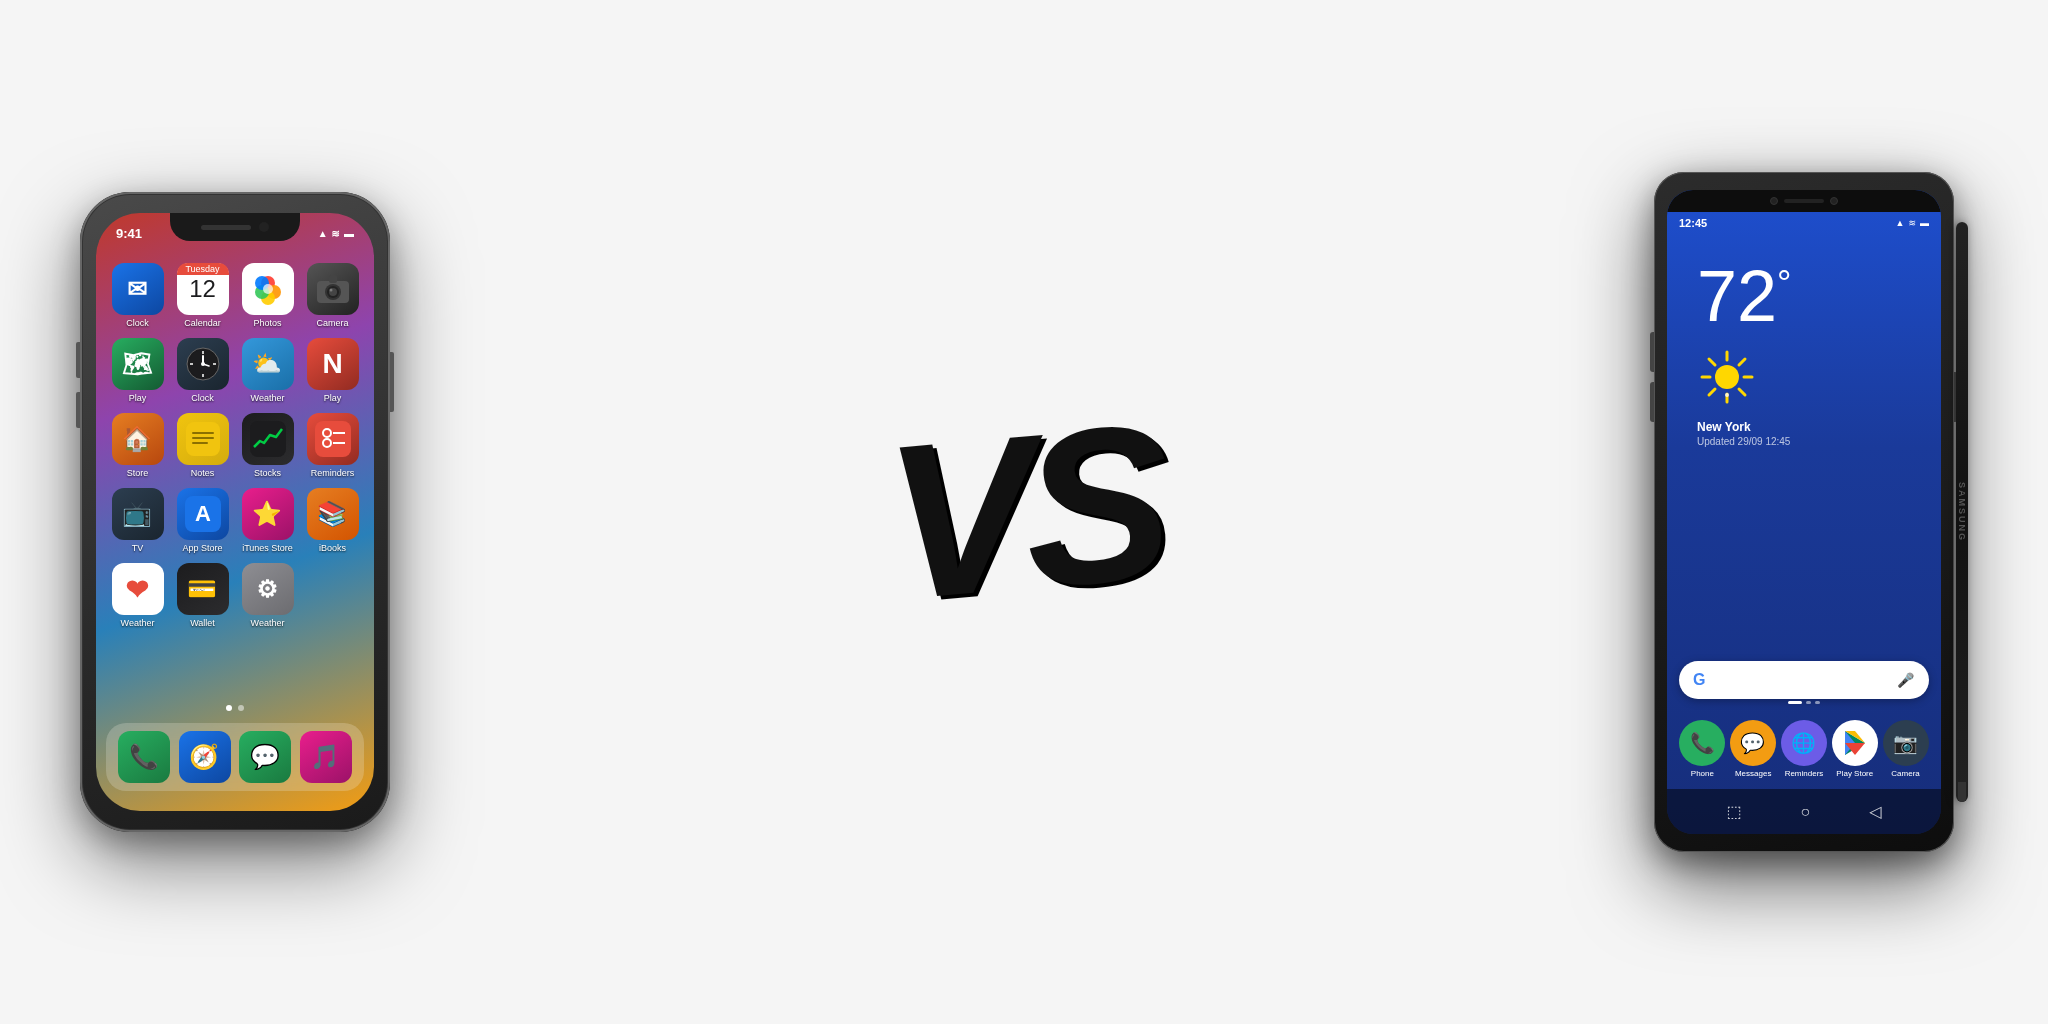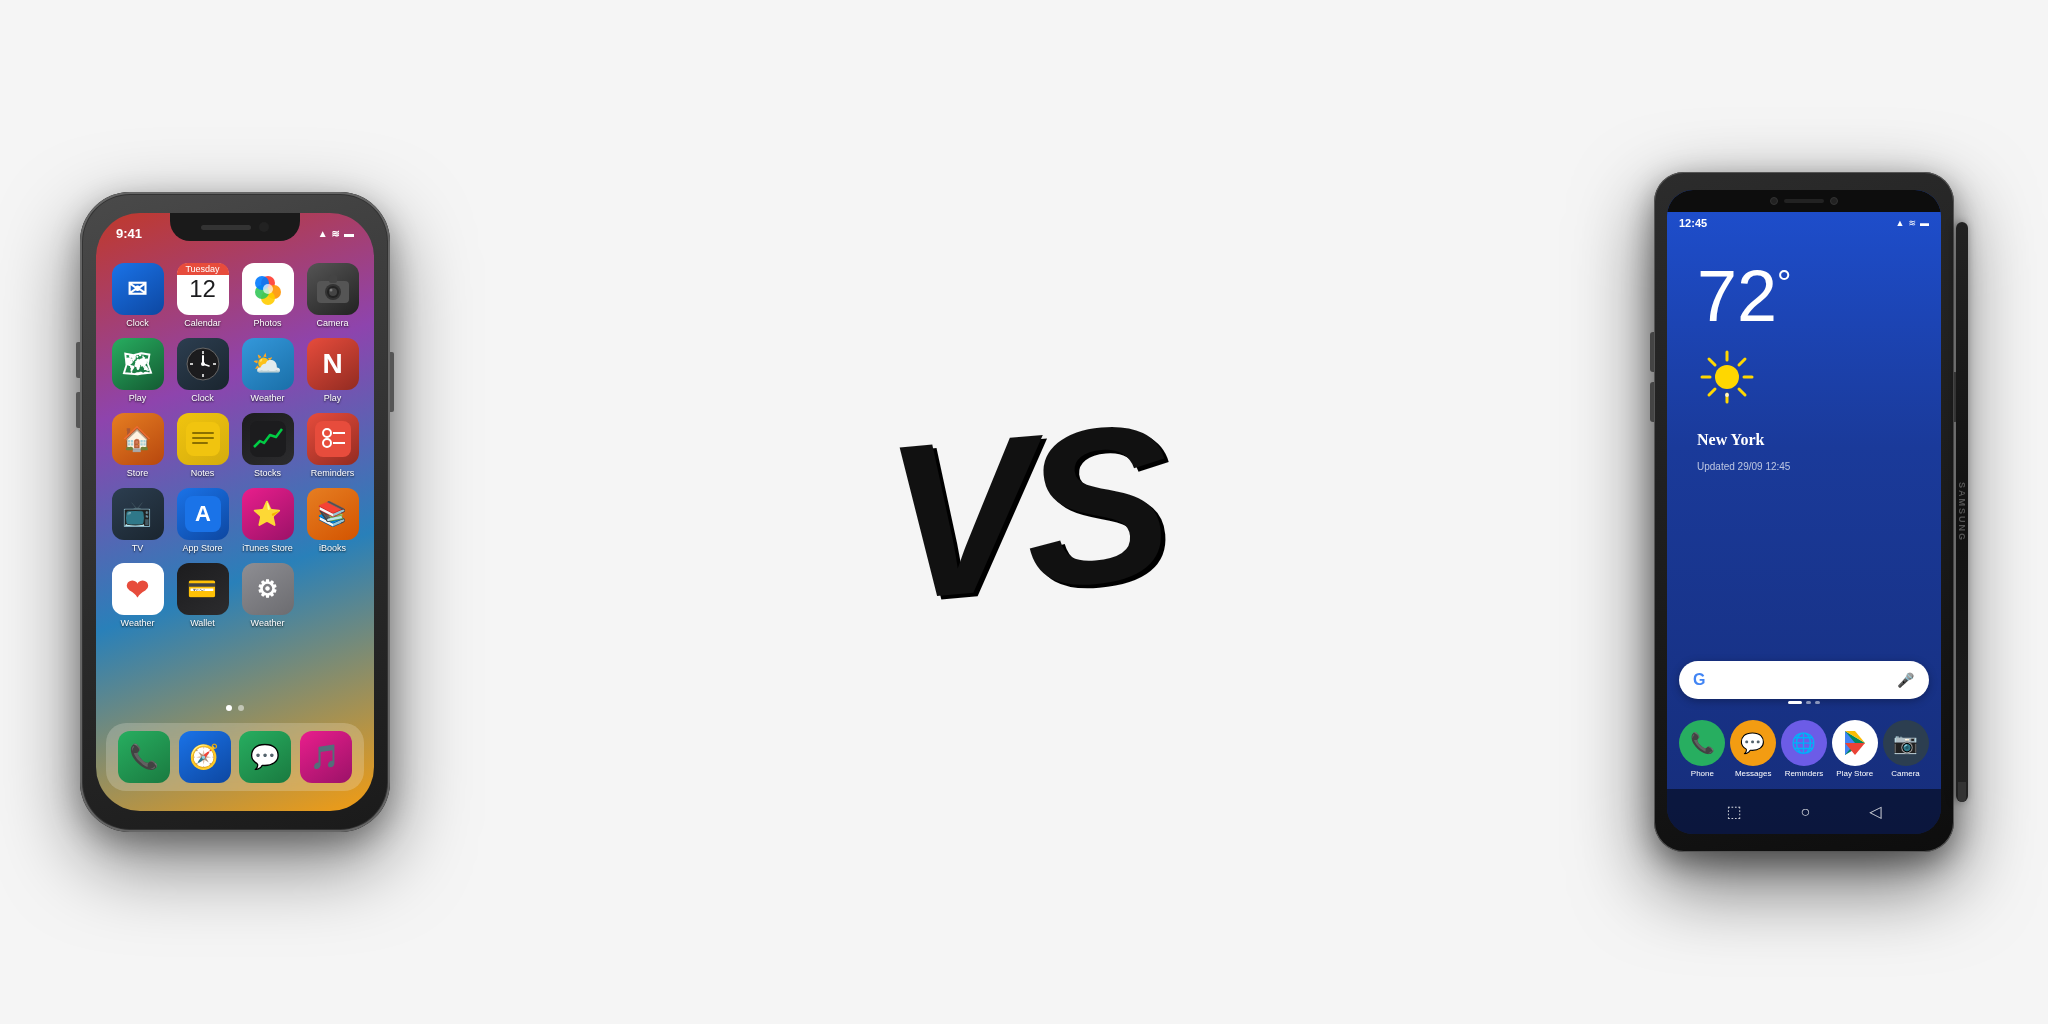--- a/index.html
+++ b/index.html
@@ -309,30 +309,29 @@
       color: white;
     }
     .samsung-temp sup { font-size: 36px; vertical-align: super; }
     .samsung-sun-icon {
       width: 60px;
       height: 60px;
       margin-top: 15px;
       position: relative;
     }
     .samsung-location {
-      font-size: 16px;
+      font-size: 12px;
       font-weight: 600;
-      margin-top: 24px;
-      color: white;
-      font-family: Liberation Serif, serif;
+      margin-top: 13px;
+      color: white;
     }
     .samsung-updated {
       font-size: 10px;
       color: rgba(255,255,255,0.7);
-      margin-top: 12px;
+      margin-top: 2px;
     }
 
     
     .samsung-search {
       position: absolute;
       bottom: 135px;
       left: 12px; right: 12px;
       height: 38px;
       background: white;
       border-radius: 20px;

